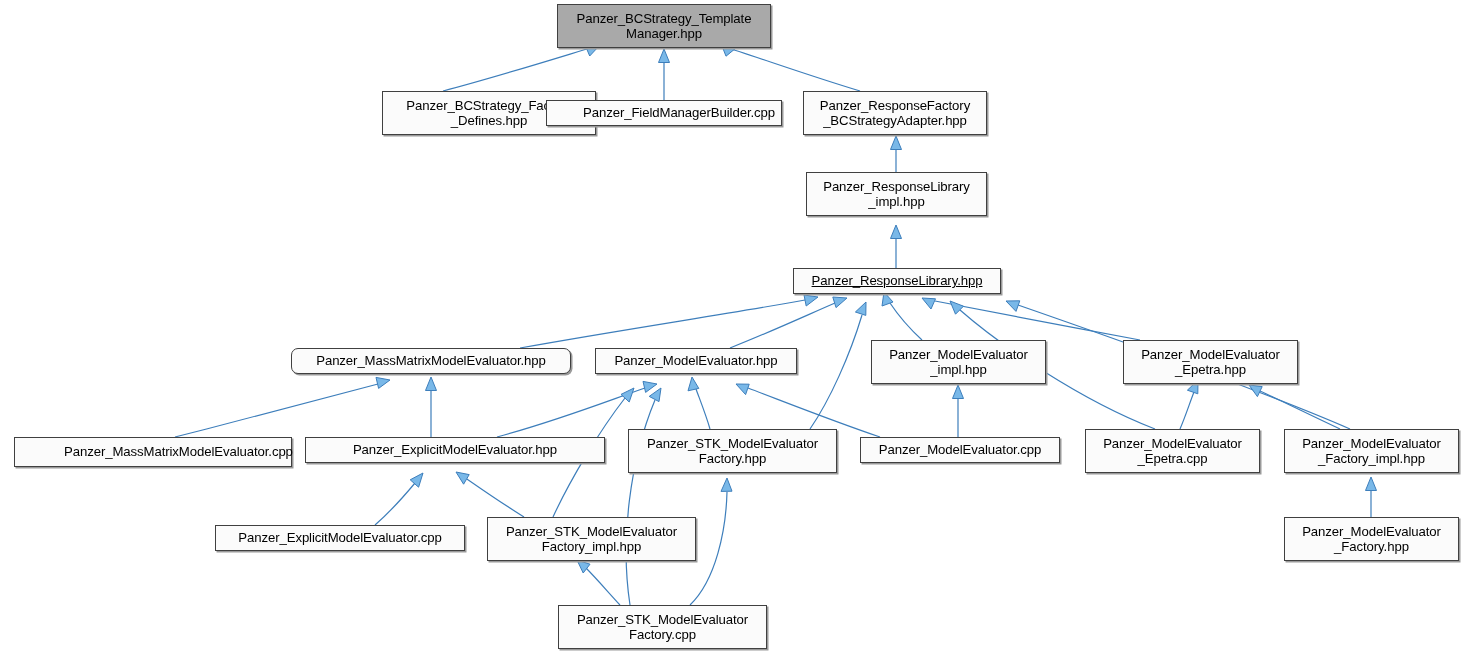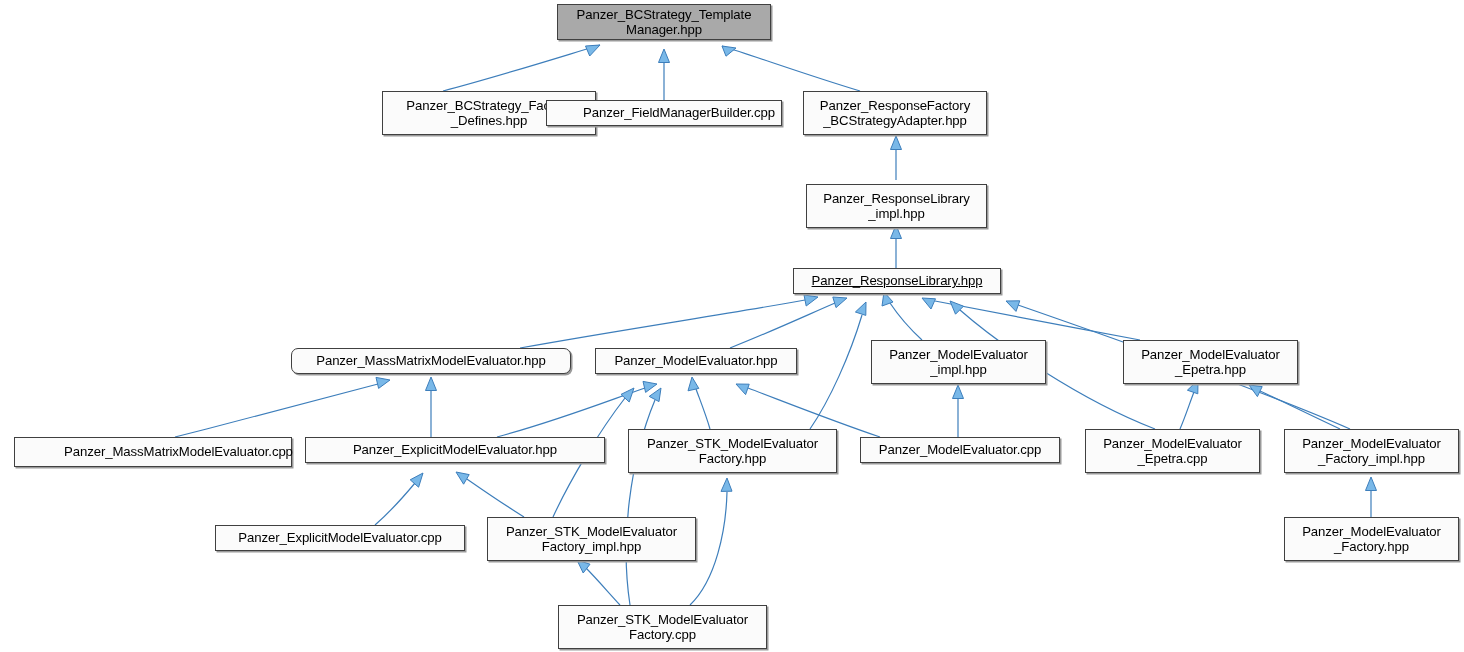--- a/index.html
+++ b/index.html
@@ -161,28 +161,28 @@
         <path d="M 690,605 C 716,580 726,530 727,492" fill="none" stroke="#3d7ebb" stroke-width="1.2"></path>
         <path d="M 727,478 l -6.0,13.4 l 11.0,-0.2 Z" fill="#79b8e8" stroke="#3d7ebb" stroke-width="1" stroke-linejoin="miter"></path>
       </g>
       <g>
         <path d="M 1371,517 L 1371,489" fill="none" stroke="#3d7ebb" stroke-width="1.2"></path>
         <path d="M 1371,477 l -5.5,13.5 l 11,0 Z" fill="#79b8e8" stroke="#3d7ebb" stroke-width="1" stroke-linejoin="miter"></path>
       </g>
     </svg>
 
   <div id="node-layer">
-      <div class="node root" style="left: 557px; top: 4px; width: 214px; height: 36px;"><span class="node-label">Panzer_BCStrategy_Template
+      <div class="node root" style="left: 557px; top: 4px; width: 214px; height: 44px;"><span class="node-label">Panzer_BCStrategy_Template
 Manager.hpp</span></div>
       <div class="node" style="left: 334px; top: 91px; width: 214px; height: 44px; margin-left: 48px;"><span class="node-label">Panzer_BCStrategy_Factory
 _Defines.hpp</span></div>
       <div class="node" style="left: 546px; top: 100px; width: 236px; height: 26px; padding-left: 30px;"><span class="node-label">Panzer_FieldManagerBuilder.cpp</span></div>
       <div class="node" style="left: 803px; top: 91px; width: 184px; height: 44px;"><span class="node-label">Panzer_ResponseFactory
 _BCStrategyAdapter.hpp</span></div>
-      <div class="node" style="left: 806px; top: 184px; width: 181px; height: 44px;"><span class="node-label">Panzer_ResponseLibrary
+      <div class="node" style="left: 806px; top: 172px; width: 181px; height: 44px;"><span class="node-label">Panzer_ResponseLibrary
 _impl.hpp</span></div>
       <div class="node" style="left: 793px; top: 268px; width: 208px; height: 26px; text-decoration: underline;"><span class="node-label">Panzer_ResponseLibrary.hpp</span></div>
       <div class="node" style="left: 291px; top: 348px; width: 280px; height: 26px; border-radius: 7px;"><span class="node-label">Panzer_MassMatrixModelEvaluator.hpp</span></div>
       <div class="node" style="left: 595px; top: 348px; width: 202px; height: 26px;"><span class="node-label">Panzer_ModelEvaluator.hpp</span></div>
       <div class="node" style="left: 871px; top: 340px; width: 175px; height: 44px;"><span class="node-label">Panzer_ModelEvaluator
 _impl.hpp</span></div>
       <div class="node" style="left: 1123px; top: 340px; width: 175px; height: 44px;"><span class="node-label">Panzer_ModelEvaluator
 _Epetra.hpp</span></div>
       <div class="node" style="left: 14px; top: 437px; width: 278px; height: 30px; padding-left: 46px;"><span class="node-label">Panzer_MassMatrixModelEvaluator.cpp</span></div>
       <div class="node" style="left: 305px; top: 437px; width: 300px; height: 26px;"><span class="node-label">Panzer_ExplicitModelEvaluator.hpp</span></div>

